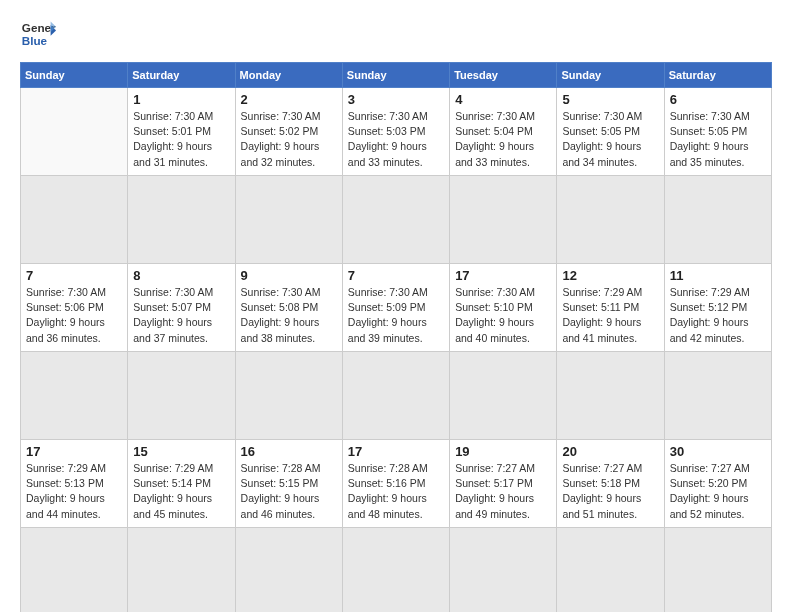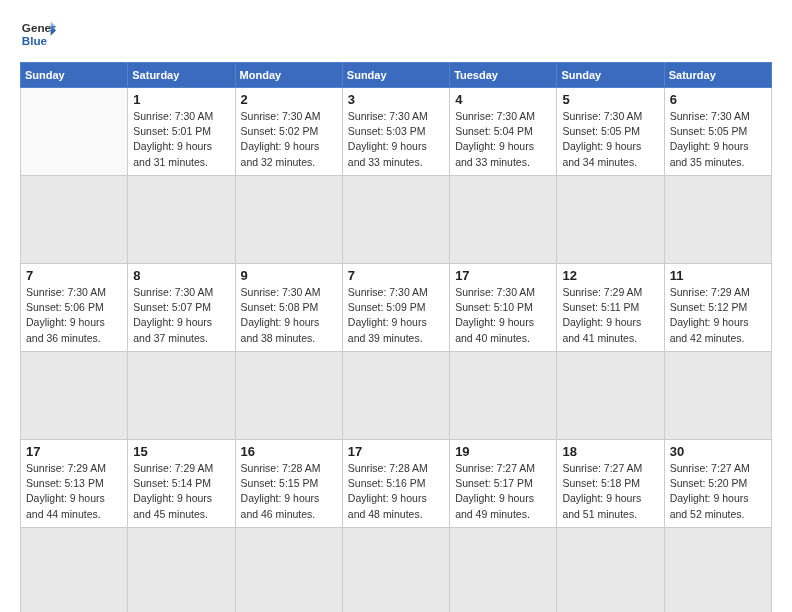--- a/index.html
+++ b/index.html
@@ -255,21 +255,21 @@
 and 48 minutes.</div>
         </td>
         <td>
           <span class="day-number">19</span>
           <div class="day-info" style="white-space: pre-line;">Sunrise: 7:27 AM
 Sunset: 5:17 PM
 Daylight: 9 hours
 and 49 minutes.</div>
         </td>
         <td>
-          <span class="day-number">18</span>
+          <span class="day-number">20</span>
           <div class="day-info" style="white-space: pre-line;">Sunrise: 7:27 AM
 Sunset: 5:18 PM
 Daylight: 9 hours
 and 51 minutes.</div>
         </td>
         <td>
           <span class="day-number">30</span>
           <div class="day-info" style="white-space: pre-line;">Sunrise: 7:27 AM
 Sunset: 5:20 PM
 Daylight: 9 hours

